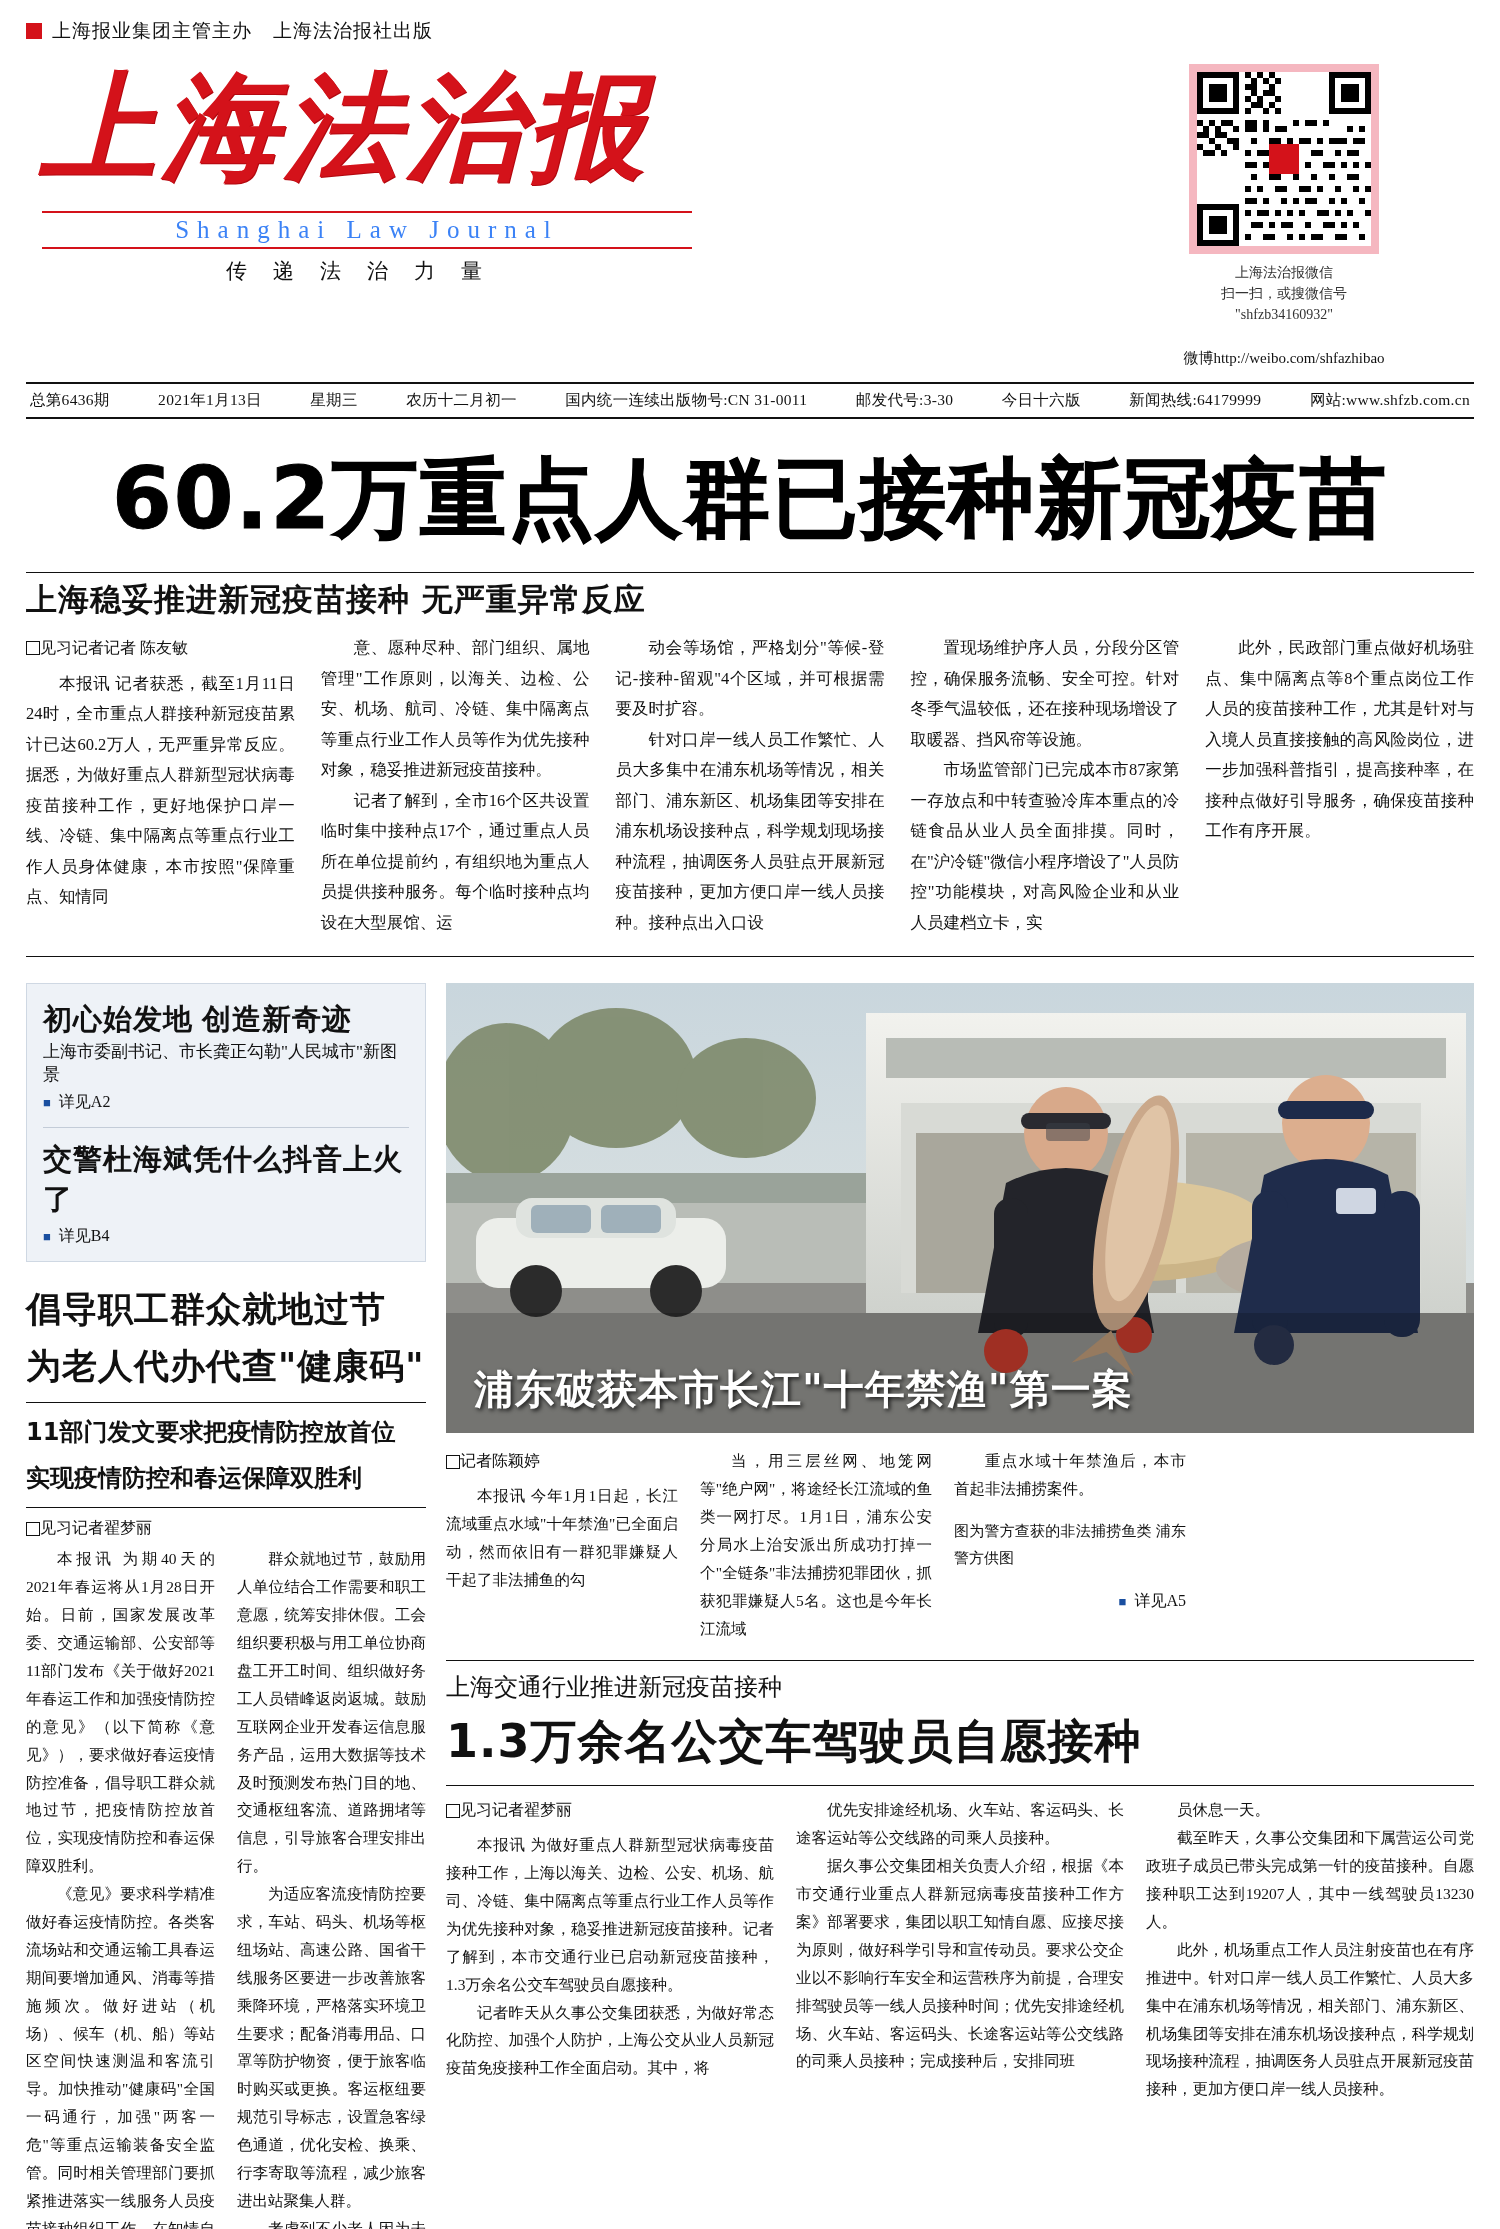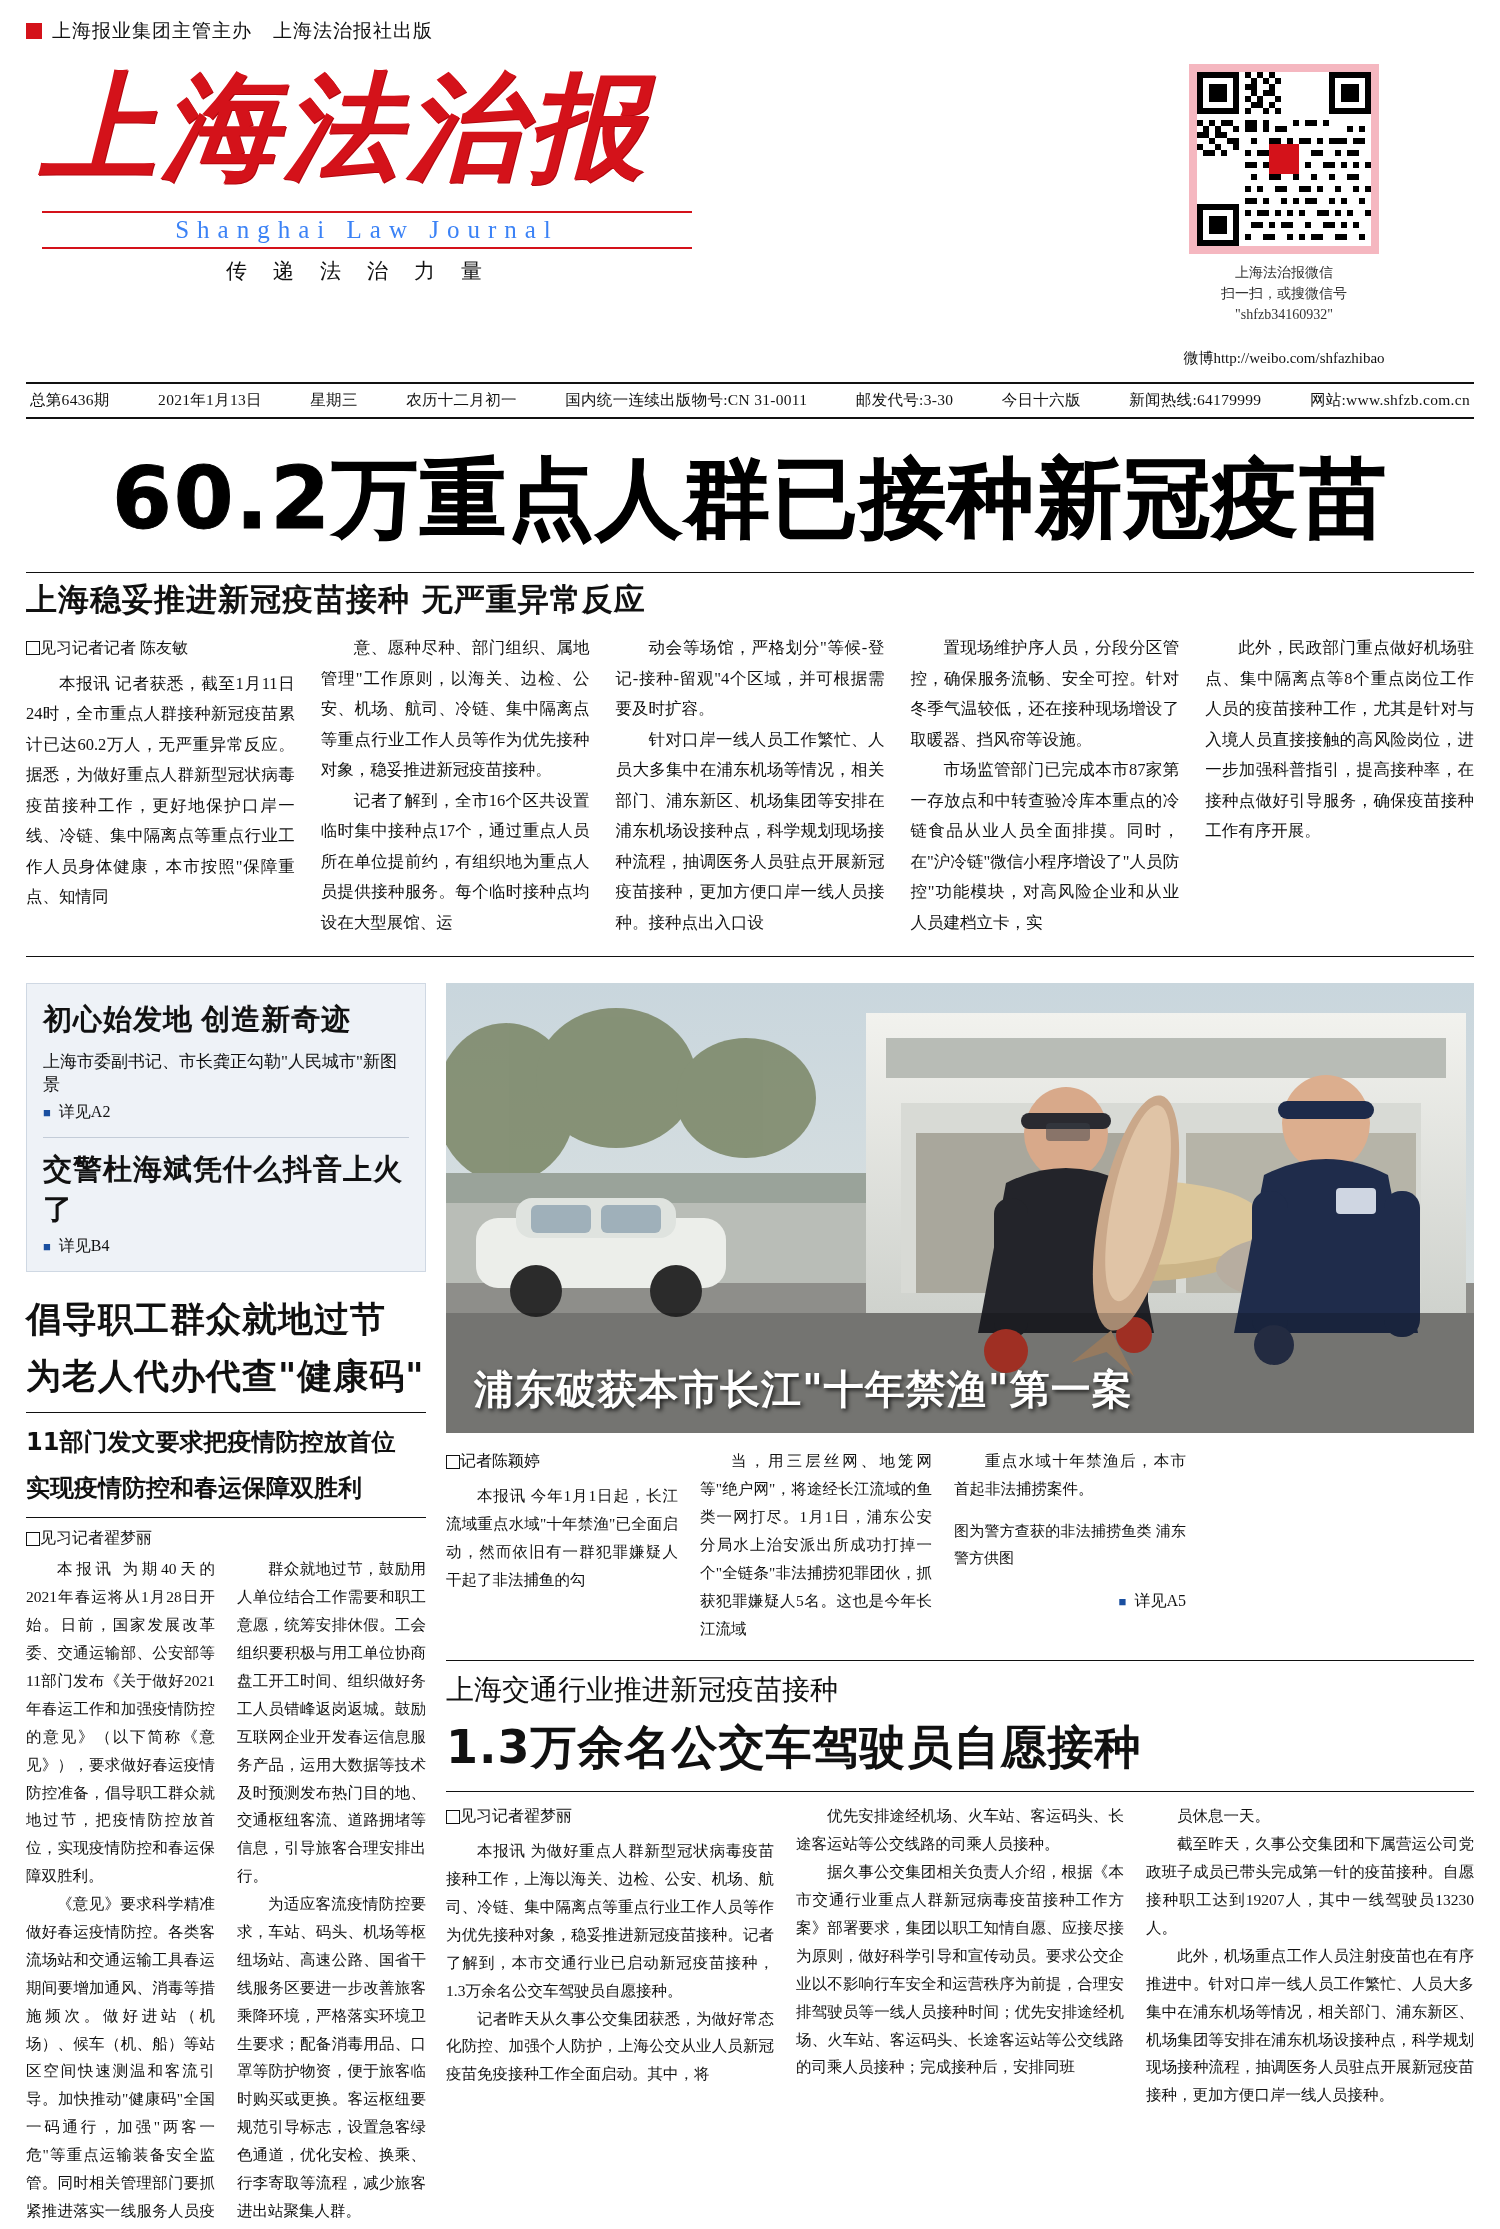--- a/index.html
+++ b/index.html
@@ -113,22 +113,22 @@
   }
   .left-col{width:400px;}
   .right-col{width:1028px;}
 
   .promo{
     background:#eef2f7;
     border:1px solid #cfd8e3;
     padding:16px 16px 14px 16px;
   }
   .promo h3{
-    font-family:Liberation Serif, serif;
-    font-weight:bold;font-size:29px;margin:0 0 10px 0;letter-spacing:1px;
+    font-family:Liberation Sans, sans-serif;
+    font-weight:bold;font-size:29px;margin:0 0 0 0;letter-spacing:1px;
   }
   .promo p{font-size:17px;margin:0;}
   .promo .more{text-align:left;font-size:16px;margin-top:6px;}
   .promo .more .bullet{color:#1a4fa0;font-size:13px;margin-right:4px;}
   .promo .divider{border-top:1px solid #c3ccd8;margin:14px 0 12px 0;}
   .promo h4{
     font-family:"DejaVu Sans", sans-serif;
     font-weight:bold;font-size:29px;margin:0 0 6px 0;letter-spacing:1px;
   }
 
@@ -159,21 +159,21 @@
   }
   .photo-scene{position:absolute;inset:0;}
 
   .under-photo{display:flex;gap:22px;margin-top:14px;}
   .up-col{width:232px;font-size:15.5px;line-height:1.8;text-align:justify;}
   .cap-note{font-size:15px;line-height:1.8;text-align:justify;}
   .cap-more{text-align:right;margin-top:10px;font-size:16px;}
   .cap-more .bullet{color:#1a4fa0;font-size:13px;margin-right:4px;}
 
   .sec-divider{border-top:1px solid #111;margin:18px 0 10px 0;}
-  .kicker{font-size:28px;font-family:"DejaVu Sans", sans-serif;margin:4px 0 8px 0;}
+  .kicker{font-size:24px;font-family:"DejaVu Sans", sans-serif;margin:4px 0 8px 0;}
   .headline2{
     font-family:"DejaVu Sans", sans-serif;
     font-weight:bold;
     font-size:46px;
     letter-spacing:1px;
     margin:4px 0 12px 0;
   }
   .cols3{display:flex;gap:22px;margin-top:8px;}
   .cols3 .c{width:328px;font-size:15.5px;line-height:1.8;text-align:justify;}
   .bottom-left-cols{display:flex;gap:22px;}

